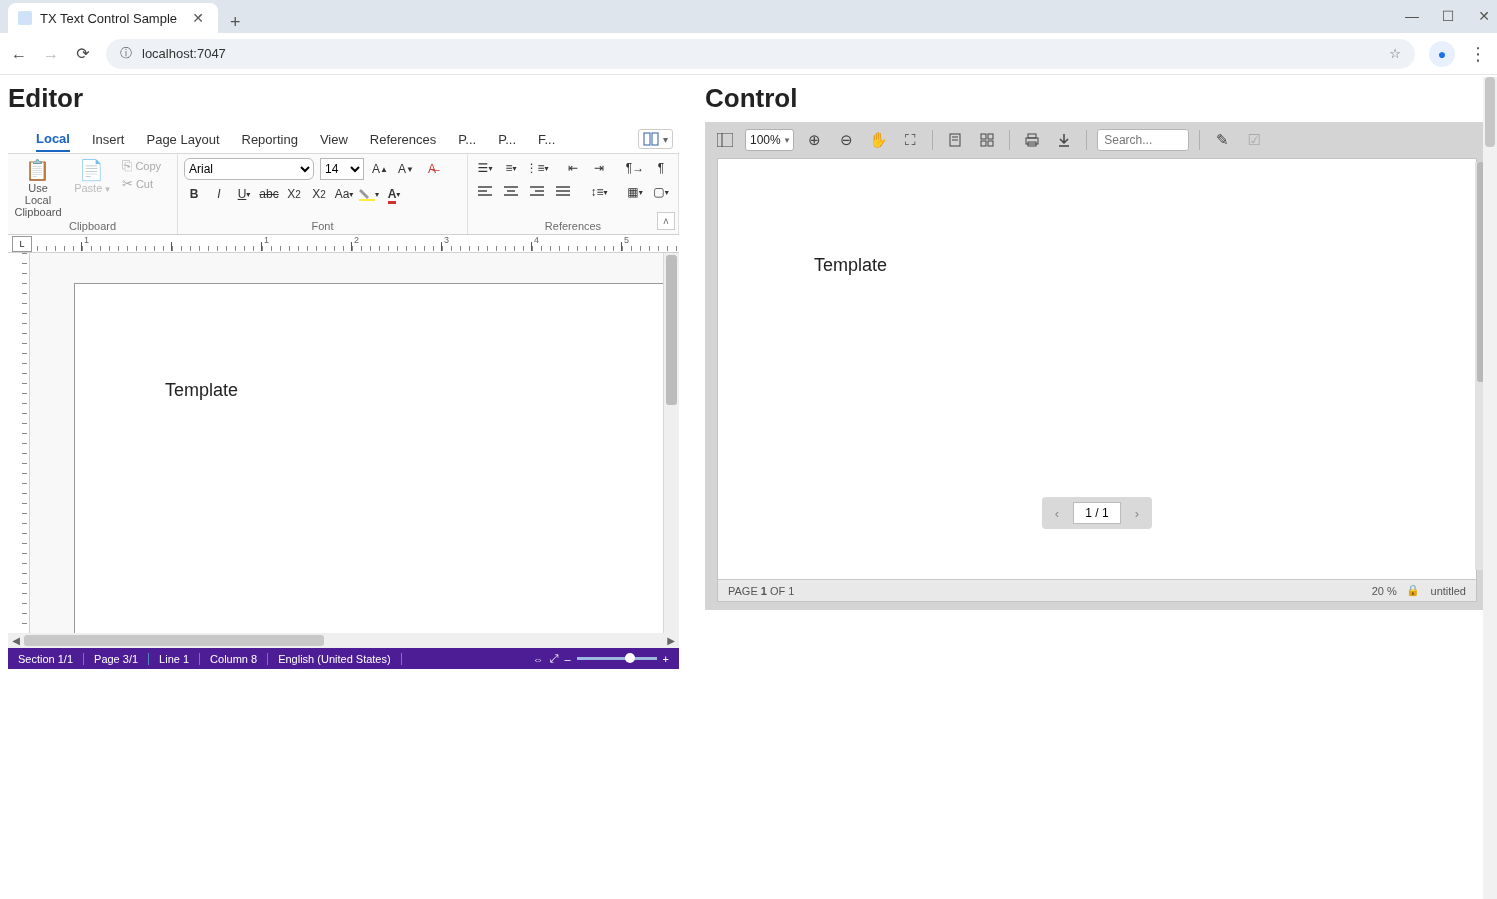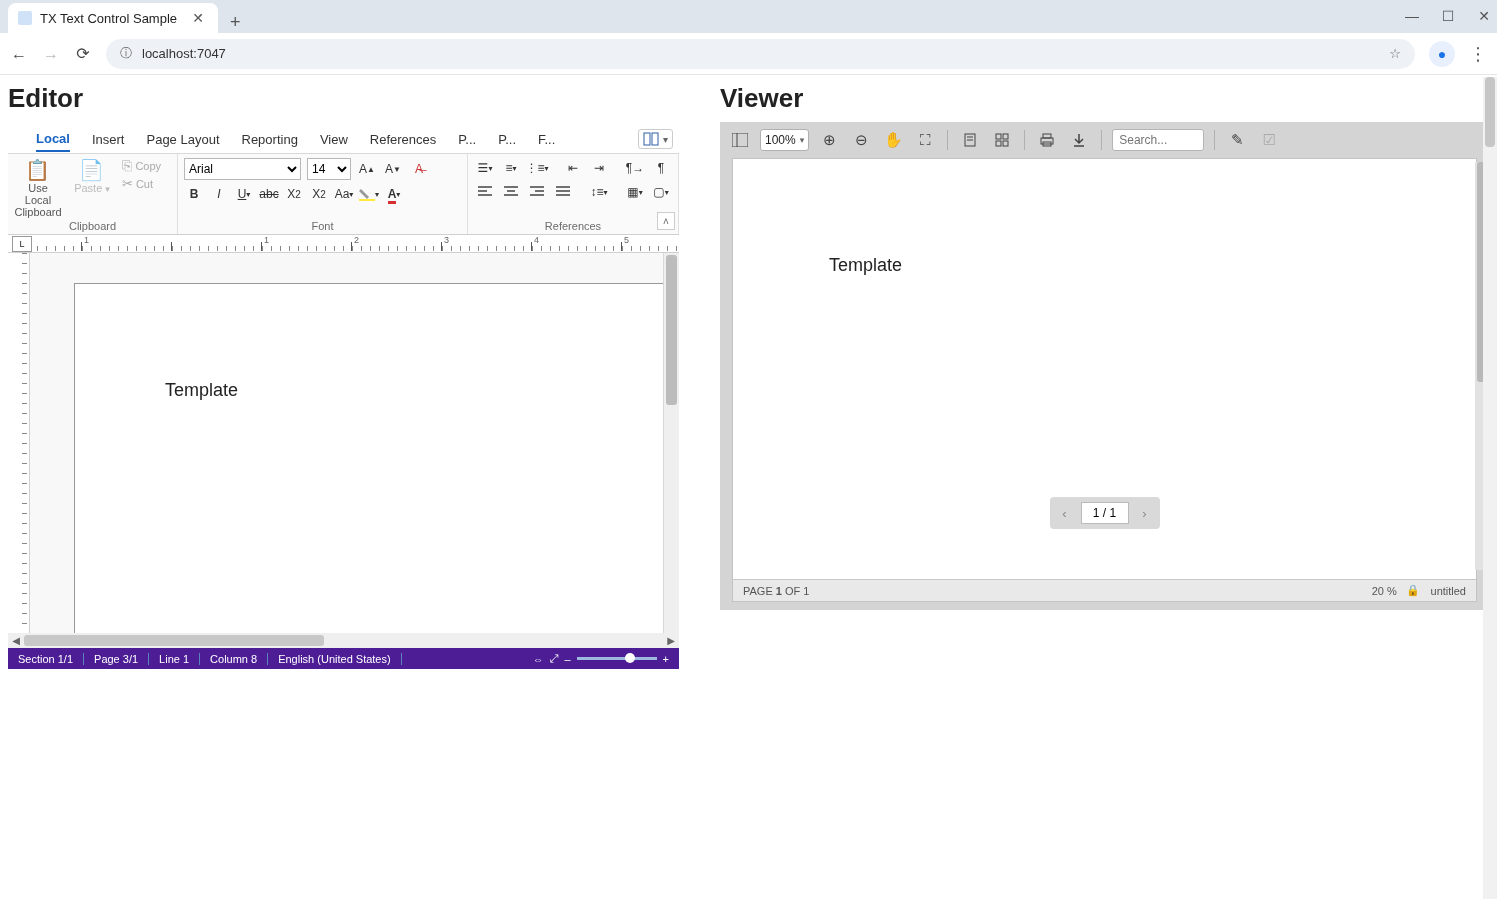--- a/index.html
+++ b/index.html
@@ -56,21 +56,21 @@
   .urlbar .star { margin-left: auto; color: #666; }
   .profile-dot { width: 26px; height: 26px; border-radius: 50%; background: #e8f0fe; display: flex; align-items: center; justify-content: center; color: #1a73e8; font-size: 14px;}
   .kebab { font-size: 18px; color: #555; cursor: pointer; }
 
   .page {
     padding: 4px 8px 12px 8px;
   }
   h1.page-title { font-size: 34px; font-weight: 700; margin: 4px 0 6px 0; }
   h2.col-title { font-size: 26px; font-weight: 700; margin: 4px 0 8px 0; }
 
-  .cols { display: flex; gap: 41px; }
+  .cols { display: flex; gap: 26px; }
   .editor-col { flex: 0 0 670px; display: flex; flex-direction: column; }
   .viewer-col { flex: 1; display: flex; flex-direction: column; }
 
   
   .ribbon-tabs { display: flex; align-items: center; gap: 22px; border-bottom: 1px solid #d9d9d9; padding: 3px 6px 0 28px; height: 32px; }
   .ribbon-tab { color: #333; padding: 4px 0; cursor: pointer; font-size: 13px; white-space: nowrap;}
   .ribbon-tab.active { color: #1a64c2; border-bottom: 2px solid #1a64c2; font-weight: 600;}
   .ribbon-right { margin-left: auto; display: flex; align-items: center; gap: 4px; border: 1px solid #ccc; padding: 2px 4px; border-radius: 3px;}
   .ribbon-right .caret { font-size: 10px; color: #666; }
 
@@ -84,21 +84,21 @@
 
   .clip-row { display: flex; gap: 6px; }
   .clip-big { width: 48px; text-align: center; font-size: 11px; color: #555; }
   .clip-big .ico { font-size: 20px; display: block; }
   .clip-small { display: flex; flex-direction: column; gap: 2px; font-size: 11px; color: #aaa;}
   .clip-small span { display: flex; align-items: center; gap: 3px;}
   .clip-small .ico { font-size: 13px;}
 
   .font-row1 { display: flex; gap: 6px; align-items: center;}
   .font-select { border: 1px solid #b8b8b8; background: #fff; height: 22px; font-size: 12px; }
-  .font-name { width: 117px;}
+  .font-name { width: 130px; border-radius: 6px;}
   .font-size { width: 44px;}
   .tiny-btn { width: 20px; height: 20px; display: inline-flex; align-items: center; justify-content: center; font-size: 12px; color: #333; cursor: pointer; border-radius: 2px;}
   .font-row2 { display: flex; gap: 5px; align-items: center; margin-top: 4px; flex-wrap: wrap;}
 
   .para-rows .row { display: flex; gap: 4px; align-items: center; margin-bottom: 4px;}
   .para-rows .tiny-btn { width: 22px; height: 20px;}
 
   .ruler { height: 18px; background: #fff; position: relative; border-bottom: 1px solid #d0d0d0; display: flex; align-items: flex-end;}
   .ruler .corner { width: 20px; height: 16px; border: 1px solid #999; margin-left: 4px; font-size: 9px; display: flex; align-items: center; justify-content: center;}
   .ruler-ticks { flex: 1; height: 18px; position: relative; background:
@@ -382,21 +382,21 @@
           <div class="slider">
               <div class="knob"></div>
             </div>
           <span>+</span>
         </div>
       </div>
 
     </div>
 
     <div class="viewer-col">
-      <h2 class="col-title">Viewer</h2>
+      <h2 class="col-title">Control</h2>
 
       <div class="viewer-shell">
 
         <div class="viewer-toolbar">
           <span class="vt-btn">
             <svg width="16" height="14">
                 <rect x="0" y="0" width="16" height="14" fill="none" stroke="#444"></rect>
                 <line x1="5" y1="0" x2="5" y2="14" stroke="#444"></line>
               </svg>
           </span>

